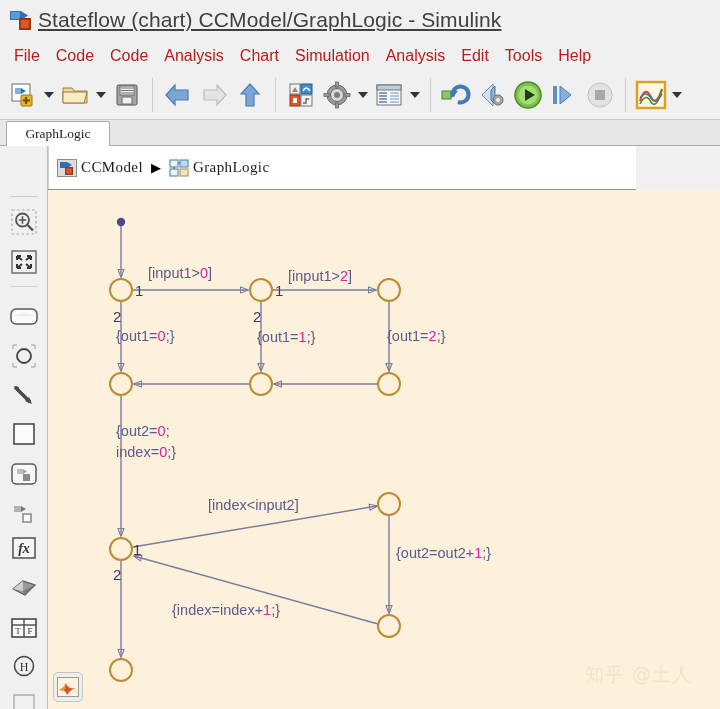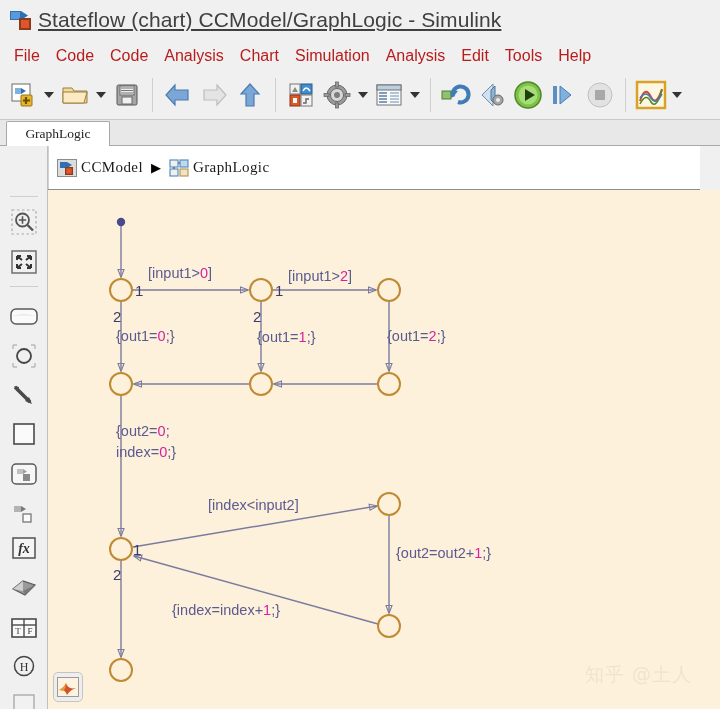--- a/index.html
+++ b/index.html
@@ -55,21 +55,21 @@
   .tab {
     position:absolute; left:6px; top:1px; height:25px; min-width:104px;
     background:#fff; border:1px solid #a8a8a8; border-bottom:none;
     border-radius:2px 2px 0 0; display:flex; align-items:center; justify-content:center;
     padding:0 14px; font-size:13.5px; color:#222;
     font-family:"Liberation Serif", serif;
   }
 
   
   .crumbrow {
-    position:absolute; left:0; top:146px; width:700px; height:44px;
+    position:absolute; left:0; top:146px; width:636px; height:44px;
     background:#fff; border-bottom:1px solid #8d8d8d;
   }
   .back-btn {
     position:absolute; left:14px; top:11px; width:22px; height:22px;
   }
   .crumbbar {
     position:absolute; left:48px; top:0; right:0; height:43px;
     background:#fff; border-left:1px solid #d0d0d0;
     display:flex; align-items:center; padding-left:8px; gap:4px;
   }

